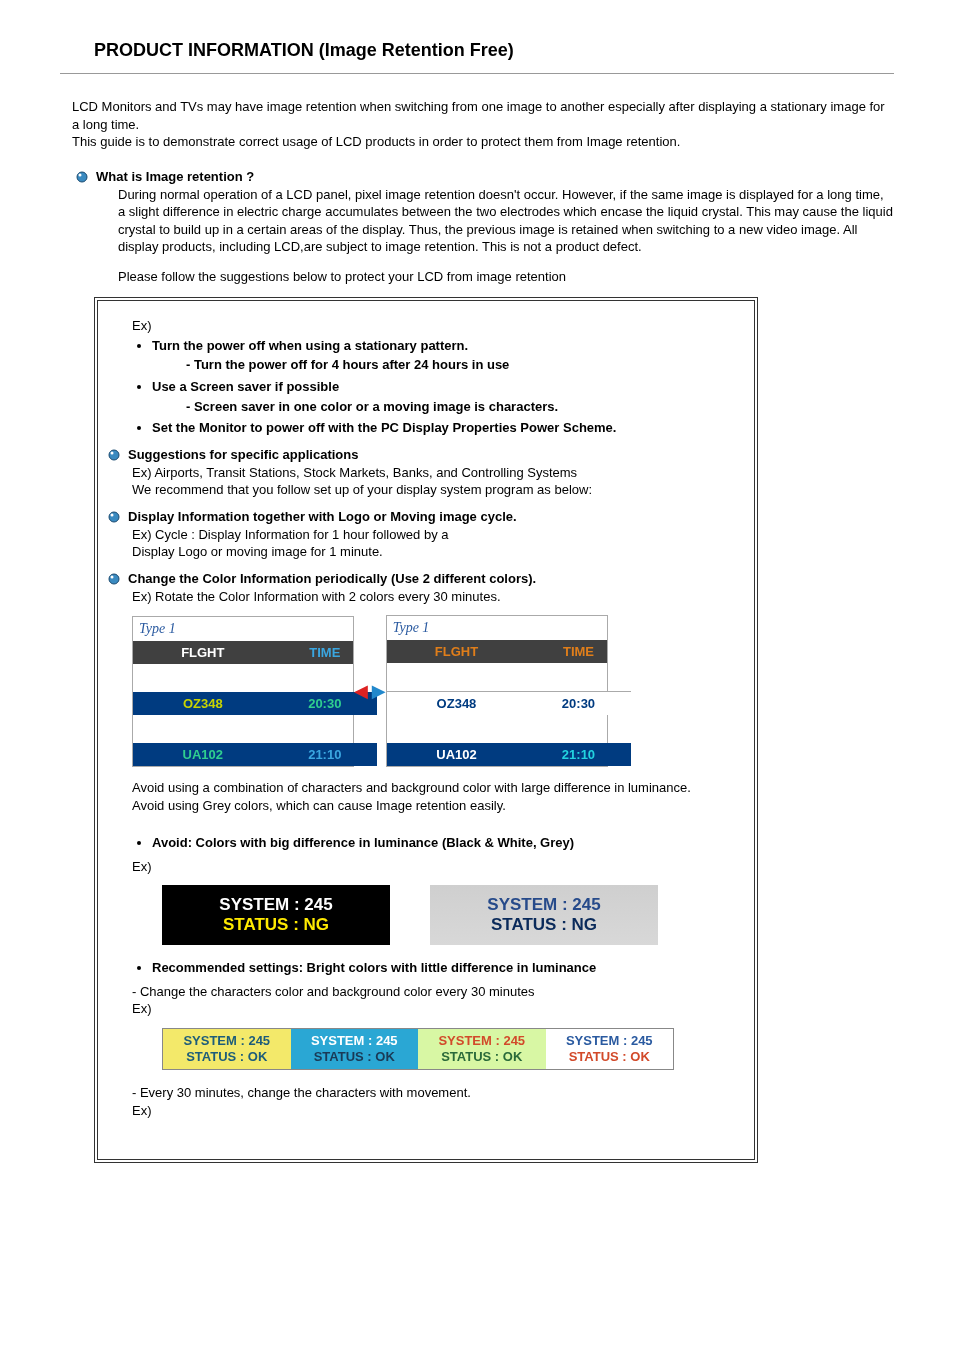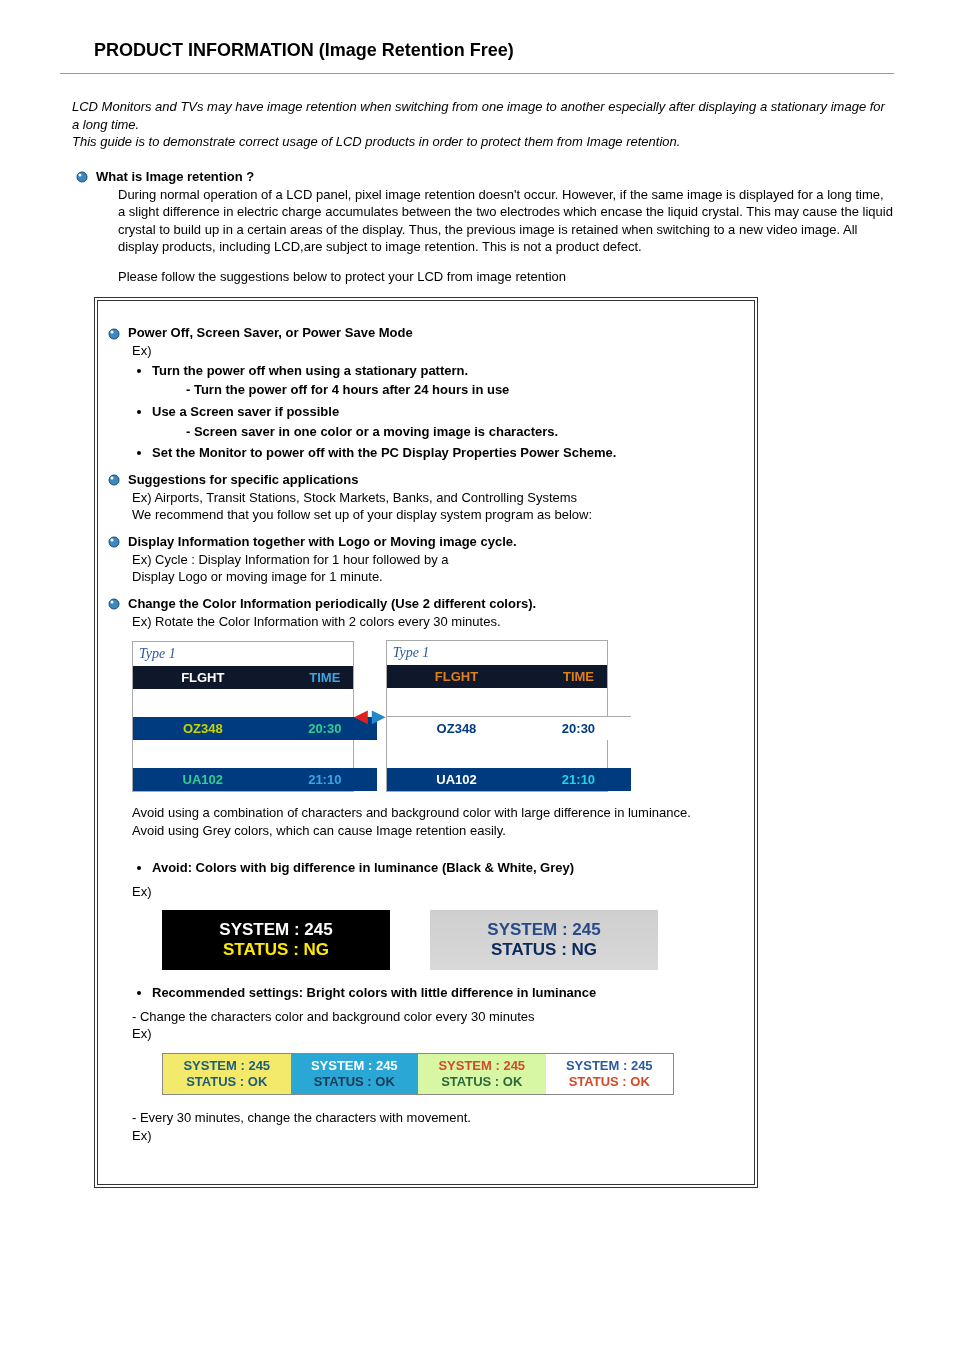--- a/index.html
+++ b/index.html
@@ -17,21 +17,20 @@
     padding: 0 0 6px 34px;
   }
   .hr {
     border-top: 1px solid #999;
     margin: 6px 0 24px 0;
   }
   .intro {
     padding-left: 12px;
     line-height: 1.35;
     margin-bottom: 18px;
-    font-style: italic;
   }
   .sec {
     padding-left: 16px;
   }
   .bullet-row {
     display: flex;
     align-items: center;
     margin-bottom: 2px;
   }
   .bullet-icon {
@@ -86,21 +85,21 @@
   .ftable .tlabel {
     font-size: 14px;
     color: #2a5aa0;
     padding: 4px 6px;
     background: #fff;
     font-weight: normal;
     font-family: "Times New Roman", serif;
     font-style: italic;
   }
   .ftable .hdr {
-    background: #0f172a;
+    background: #404040;
     color: #fff;
     font-weight: bold;
     display: flex;
   }
   .ftable .hdr > div, .ftable .row > div {
     padding: 4px 6px;
     text-align: center;
   }
   .ftable .row { display: flex; font-weight: bold; margin-top: 28px; }
   .ftable .c1 { flex: 0 0 58%; }
@@ -191,29 +190,20 @@
         </svg>
     </span>
     <span class="heading">What is Image retention ?</span>
   </div>
   <div class="body-text">During normal operation of a LCD panel, pixel image retention doesn't occur. However, if the same image is displayed for a long time, a slight difference in electric charge accumulates between the two electrodes which encase the liquid crystal. This may cause the liquid crystal to build up in a certain areas of the display. Thus, the previous image is retained when switching to a new video image. All display products, including LCD,are subject to image retention. This is not a product defect.</div>
   <div class="body-text">Please follow the suggestions below to protect your LCD from image retention</div>
 </div>
 
 <div class="box">
 
-  <div class="bullet-row">
-    <span class="bullet-icon">
-      <svg width="12" height="12">
-          <circle cx="6" cy="6" r="5" fill="#3a8ac0" stroke="#1a4a70"></circle>
-          <circle cx="4" cy="4" r="1.5" fill="#fff"></circle>
-        </svg>
-    </span>
-    <span class="heading">Power Off, Screen Saver, or Power Save Mode</span>
-  </div>
   <div class="box-body">
     <div>Ex)</div>
     <ul class="plain">
       <li>
         <span>Turn the power off when using a stationary pattern.</span>
         <div class="sub-indent">- Turn the power off for 4 hours after 24 hours in use</div>
       </li>
       <li>
         <span>Use a Screen saver if possible</span>
         <div class="sub-indent">- Screen saver in one color or a moving image is characters.</div>

